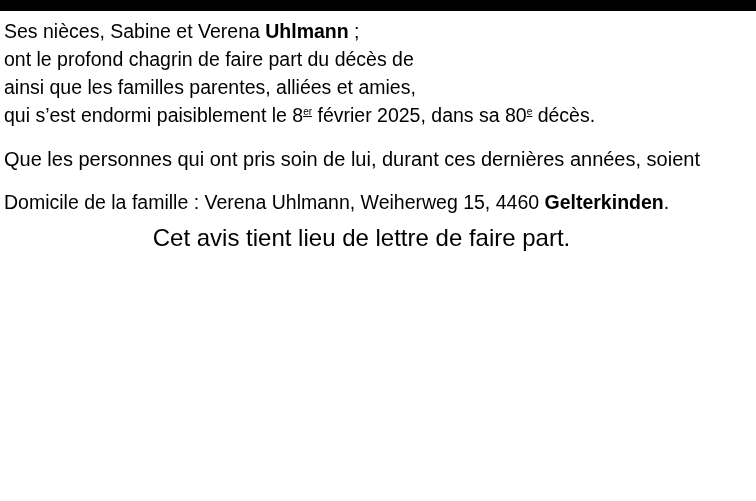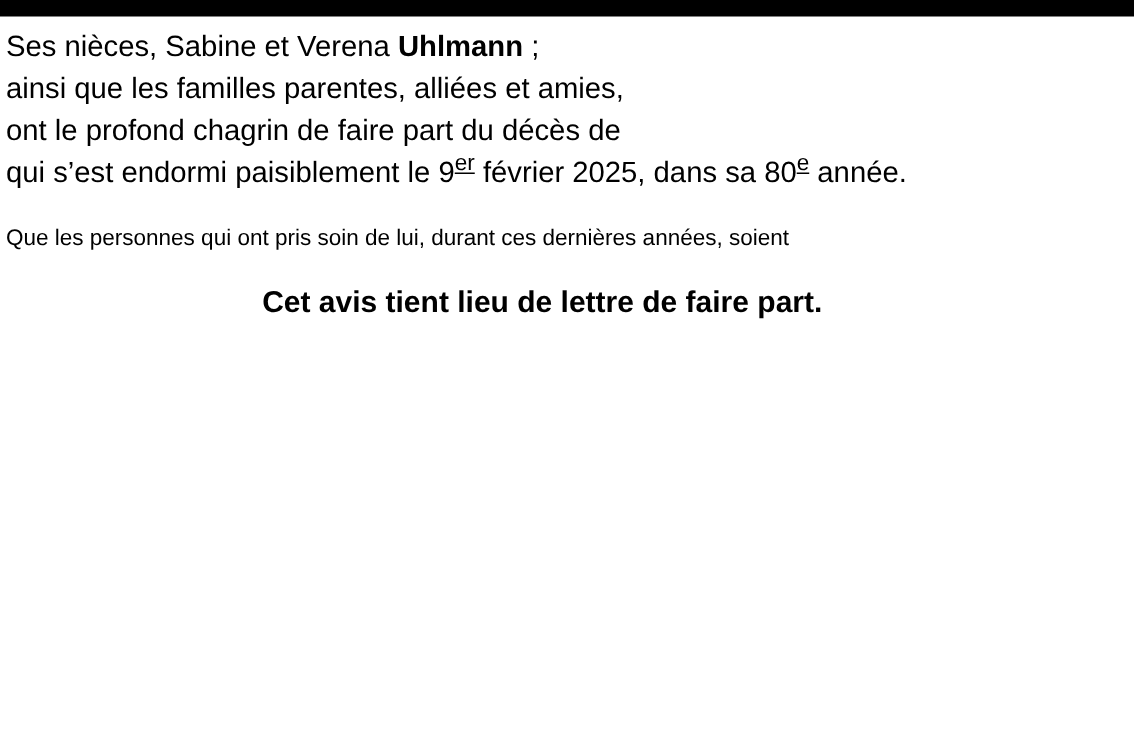--- a/index.html
+++ b/index.html
@@ -49,33 +49,33 @@
   }
   .para {
     font-size: 19.5px;
     line-height: 25px;
     margin-bottom: 18px;
   }
   .para.tight {
     margin-bottom: 0;
   }
   .para-two-lines {
-    font-size: 15px;
+    font-size: 20px;
     line-height: 26px;
     margin-bottom: 18px;
   }
   .closing {
     text-align: center;
-    font-size: 20px;
-    font-weight: bold;
+    font-size: 24px;
+    font-weight: normal;
     line-height: 25px;
     margin-top: 10px;
   }
   sup {
-    font-size: 15px;
+    font-size: 10px;
     vertical-align: super;
     line-height: 0;
     text-decoration: underline;
   }
   .block-1 {
     margin-bottom: 0;
   }
   .block-1 .line {
     margin-bottom: 3px;
   }
@@ -84,30 +84,31 @@
 <body>
 
 <div id="notice">
 
   <div class="top-bar"></div>
 
   <div class="content">
 
     <div class="block-1">
       <div class="line"><span>Ses nièces, Sabine et Verena </span><span class="bold">Uhlmann</span><span> ;</span></div>
+      <div class="line">ont le profond chagrin de faire part du décès de</div>
       <div class="line">ainsi que les familles parentes, alliées et amies,</div>
-      <div class="line">ont le profond chagrin de faire part du décès de</div>
     </div>
 
 
-    <div class="para"><span>qui s’est endormi paisiblement le 9</span><sup>er</sup><span> février 2025, dans sa 80</span><sup>e</sup><span> année.</span></div>
+    <div class="para"><span>qui s’est endormi paisiblement le 8</span><sup>er</sup><span> février 2025, dans sa 80</span><sup>e</sup><span> décès.</span></div>
 
 
 
     <div class="para-two-lines">
       <div>Que les personnes qui ont pris soin de lui, durant ces dernières années, soient</div>
     </div>
 
+    <div class="para tight"><span>Domicile de la famille : Verena Uhlmann, Weiherweg 15, 4460 </span><span class="bold">Gelterkinden</span><span>.</span></div>
 
     <div class="closing">Cet avis tient lieu de lettre de faire part.</div>
 
   </div>
 </div>
 
 </body></html>

